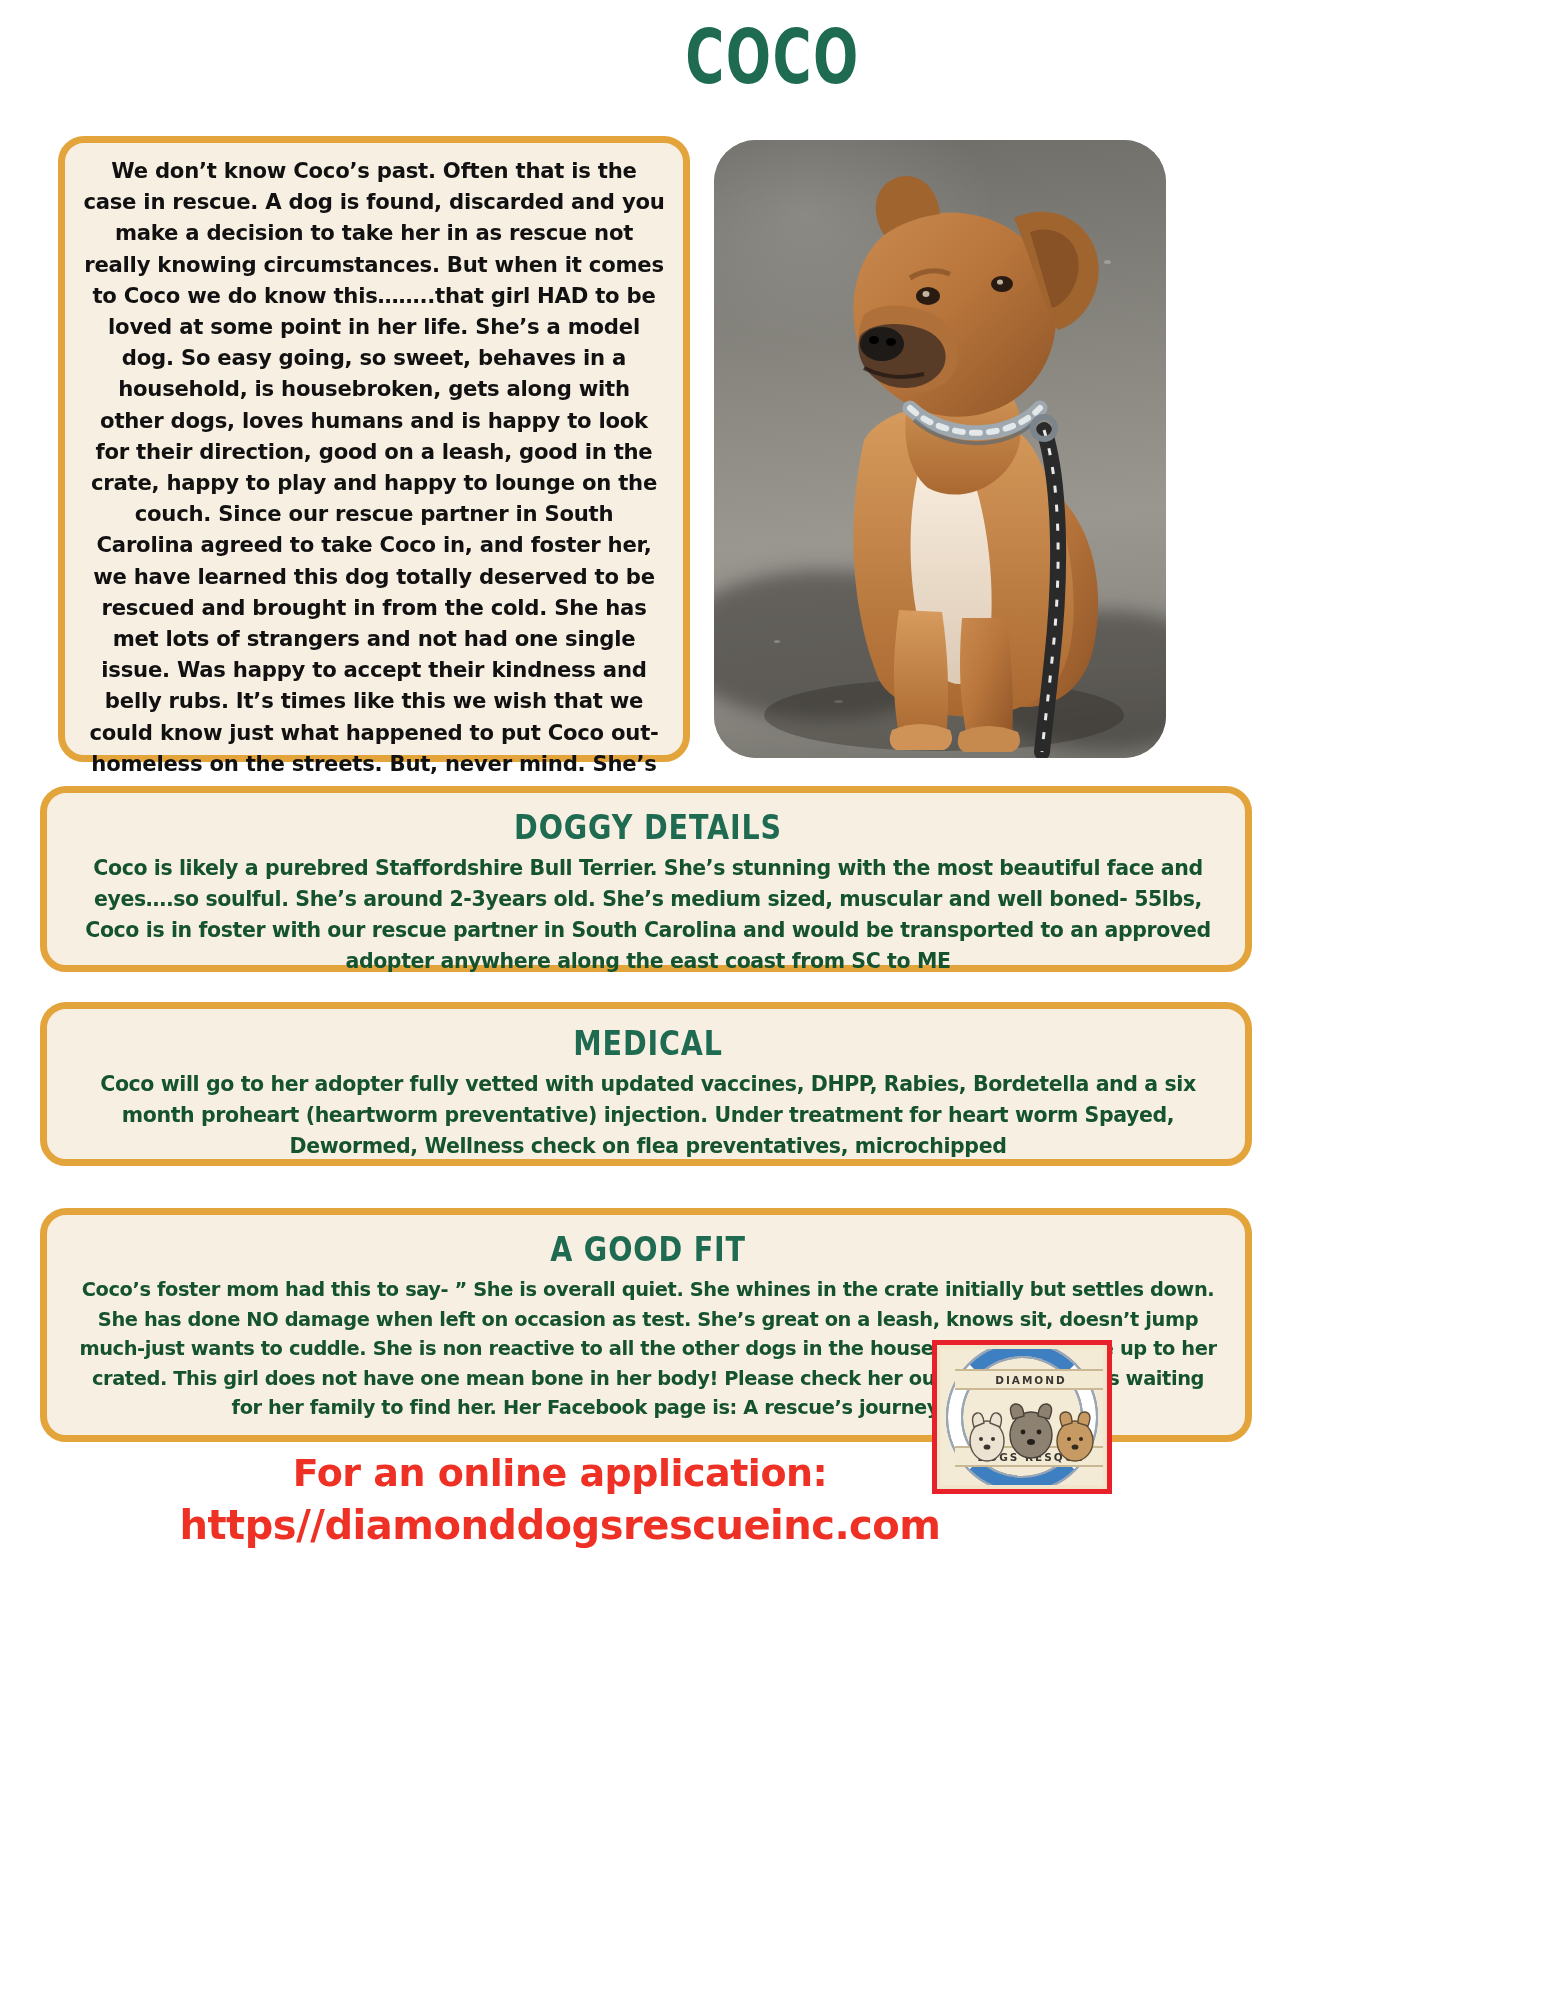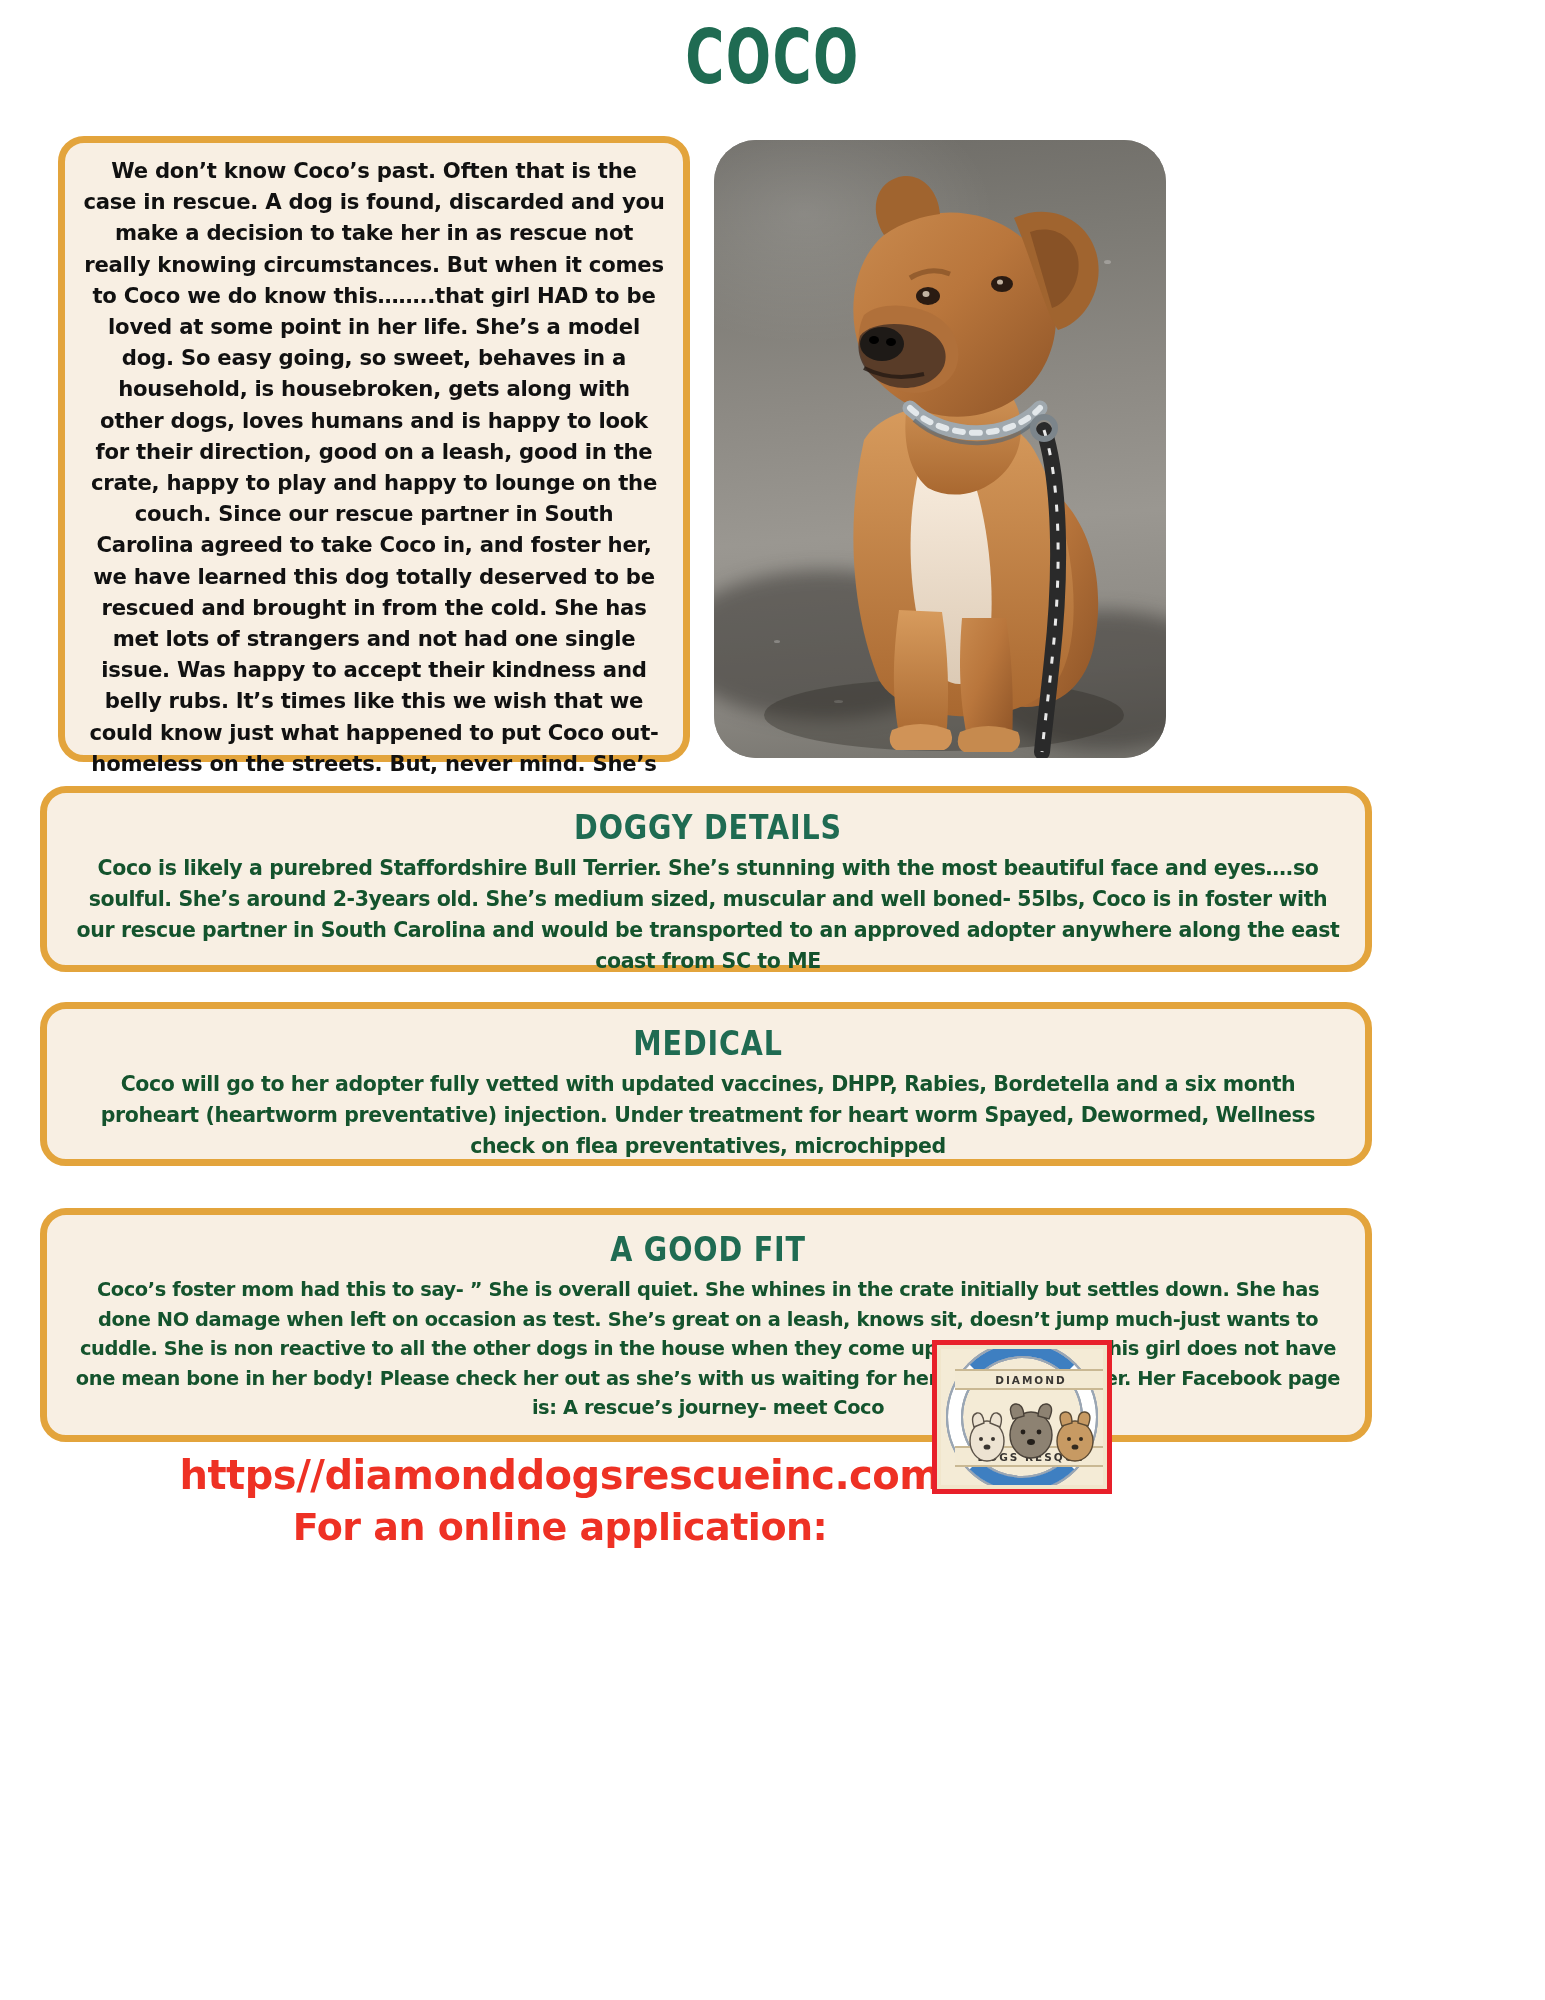--- a/index.html
+++ b/index.html
@@ -86,21 +86,21 @@
   }
   .photo .shadowpatch {
     position: absolute;
     background: rgba(30,28,26,.42);
     filter: blur(9px);
     border-radius: 50%;
   }
   .dog { position: absolute; inset: 0; }
 
   
-  .sec-panel { left: 40px; width: 1332px; padding: 14px 24px 18px 28px; }
+  .sec-panel { left: 40px; width: 1212px; padding: 14px 24px 18px 28px; }
   .sec-doggy   { top: 786px;  height: 186px; }
   .sec-medical { top: 1002px; height: 164px; }
   .sec-fit     { top: 1196px; height: 234px; margin-top: 12px; }
 
   .sec-head {
     text-align: center;
     font-family: "DejaVu Sans", sans-serif;
     font-weight: bold;
     font-size: 34px;
     color: #1F6B52;
@@ -294,22 +294,22 @@
     <div class="sec-head">MEDICAL</div>
     <div class="sec-body">Coco will go to her adopter fully vetted with updated vaccines, DHPP, Rabies, Bordetella and a six month proheart (heartworm preventative) injection.   Under treatment for heart worm  Spayed, Dewormed, Wellness check on flea preventatives, microchipped</div>
   </div>
 
   <div class="panel sec-panel sec-fit">
     <div class="sec-head">A GOOD FIT</div>
     <div class="sec-body">Coco’s foster mom had this to say- ” She is overall quiet. She whines in the crate initially but settles down.  She has done NO damage when left on occasion as test.  She’s great on a leash, knows sit, doesn’t jump much-just wants to cuddle.  She is non reactive to all the other dogs in the house when they come up to her crated.  This girl does not have one mean bone in her body!  Please check her out as she’s with us waiting for her family to find her.  Her Facebook page is: A rescue’s journey- meet Coco</div>
   </div>
 
   <div class="footer">
+    <div class="footer-line footer-line-1">For an online application:</div>
     <div class="footer-line footer-line-2">https//diamonddogsrescueinc.com</div>
-    <div class="footer-line footer-line-1">For an online application:</div>
   </div>
 
   <div class="logo">
     <div class="logo-inner">
       <div class="ring"></div>
       <div class="ring ring-seg"></div>
       <div class="ring ring-seg ring-seg2"></div>
 
       <div class="logo-band logo-band-top">DIAMOND</div>
       <div class="logo-band logo-band-bot">DOGS RESQUE</div>

